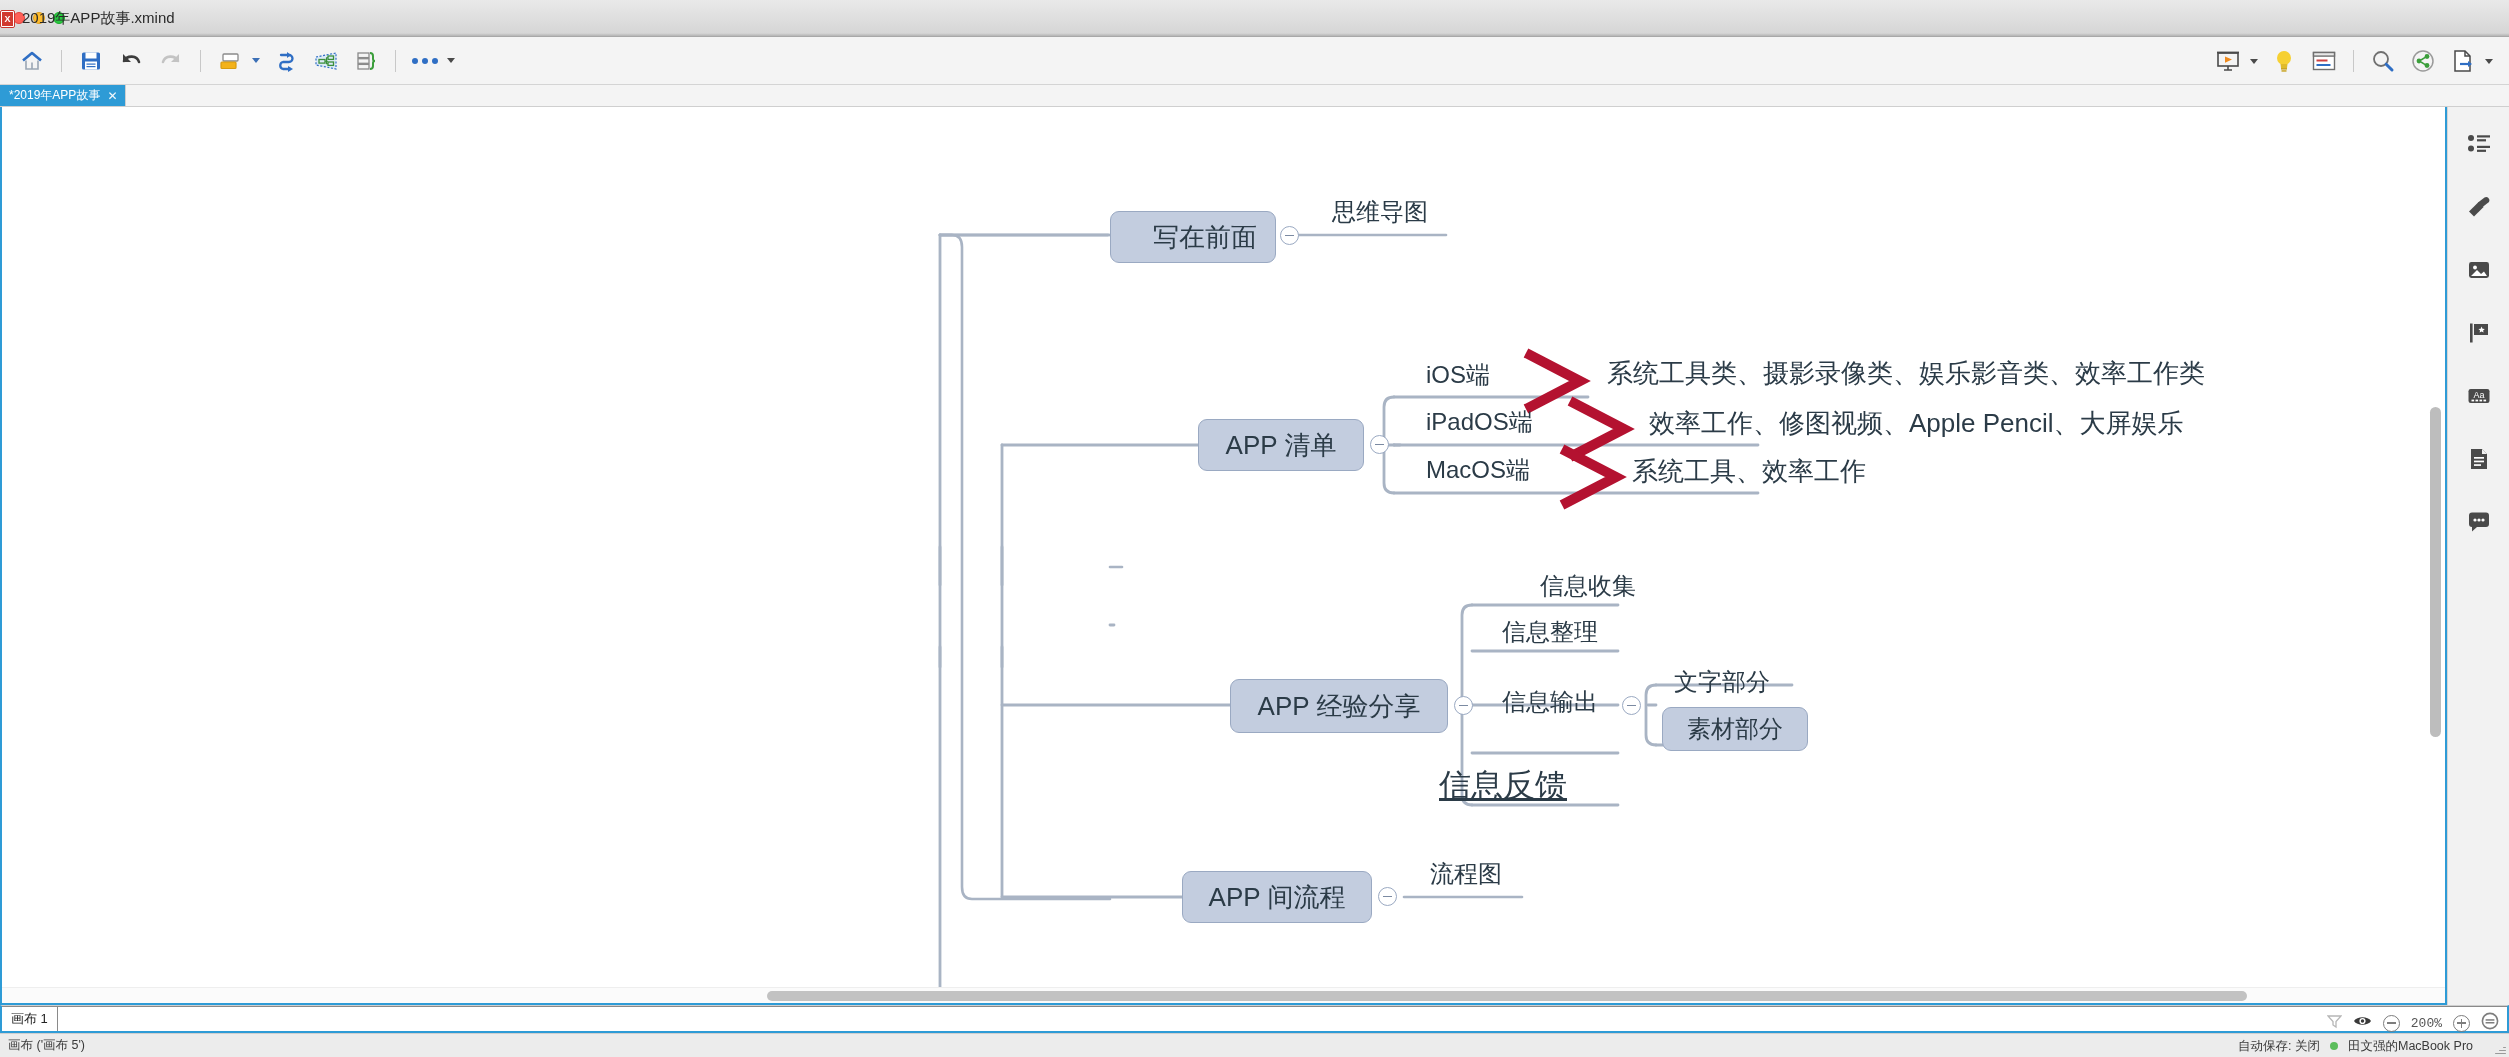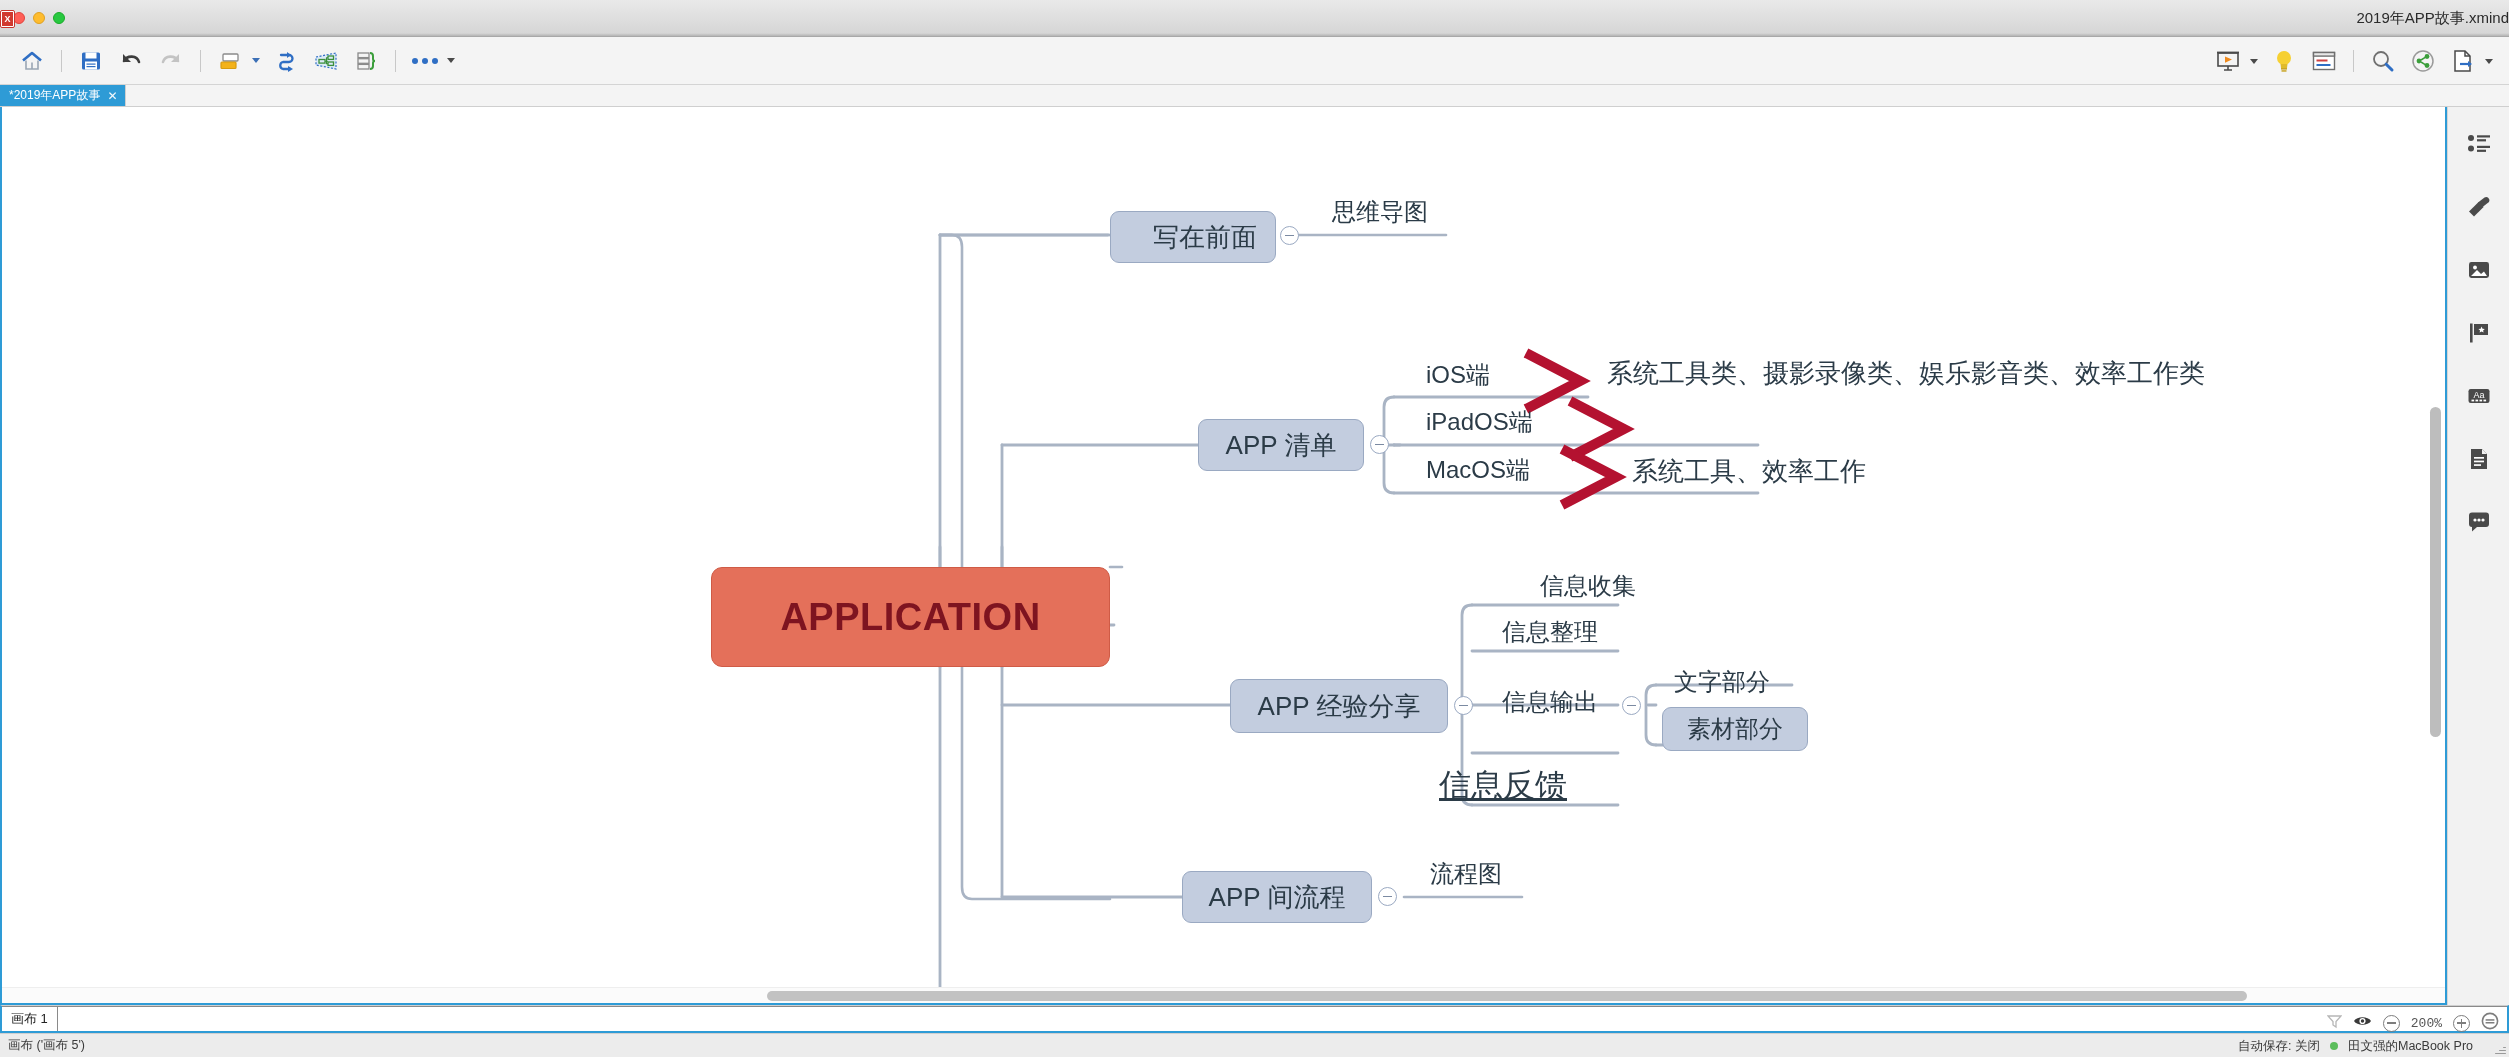--- a/index.html
+++ b/index.html
@@ -17,21 +17,21 @@
     border-bottom: 1px solid #a8a8a8;
     position: relative; display: flex; align-items: center;
   }
   .traffic { display: flex; gap: 8px; padding-left: 13px; align-items: center; }
   .light { width: 12px; height: 12px; border-radius: 50%; display: block; }
   .light.red { background: #ff5f57; border: 1px solid #e0443e; }
   .light.yellow { background: #febc2e; border: 1px solid #dea123; }
   .light.green { background: #28c840; border: 1px solid #1aab29; }
   .title-center {
     position: absolute; left: 0; right: 0; top: 0; height: 37px;
-    display: flex; align-items: center; justify-content: space-between; gap: 7px;
+    display: flex; align-items: center; justify-content: flex-start; gap: 7px;
     font-size: 15px; color: #2b2b2b; pointer-events: none;
   }
   .xmind-file-icon {
     width: 15px; height: 18px; background: #fff; border: 1px solid #c9362f;
     border-radius: 2px; position: relative; display: inline-block;
   }
   .xmind-file-icon::before {
     content: ""; position: absolute; left: 1px; right: 1px; top: 1px; bottom: 1px;
     background: #d0392f;
   }
@@ -421,23 +421,20 @@
         <svg class="red-chev" style="left:1516px; top:240px;" width="90" height="70" viewBox="0 0 90 70">
           <path d="M8 6 L62 34 L8 62" fill="none" stroke="#b41230" stroke-width="10" stroke-linecap="butt" stroke-linejoin="miter"></path>
         </svg>
         <svg class="red-chev" style="left:1560px; top:288px;" width="90" height="70" viewBox="0 0 90 70">
           <path d="M8 6 L62 34 L8 62" fill="none" stroke="#b41230" stroke-width="10" stroke-linecap="butt" stroke-linejoin="miter"></path>
         </svg>
         <svg class="red-chev" style="left:1552px; top:336px;" width="90" height="70" viewBox="0 0 90 70">
           <path d="M8 6 L62 34 L8 62" fill="none" stroke="#b41230" stroke-width="10" stroke-linecap="butt" stroke-linejoin="miter"></path>
         </svg>
 
-        <div class="node root" style="left:709px; top:460px; width:399px; height:100px; font-size:38px;">
-          <span>APPLICATION</span>
-        </div>
 
         <div class="node boxed" style="left:1108px; top:104px; width:166px; height:52px; font-size:26px;padding-left:24px;">
           <span>写在前面</span>
         </div>
         <div class="collapse" style="left:1278px; top:119px;">
             <span></span>
           </div>
         <div class="node plain" style="left:1330px; top:88px; height:34px; font-size:24px;">
           <span>思维导图</span>
         </div>
@@ -454,20 +451,23 @@
         </div>
         <div class="node plain" style="left:1424px; top:298px; height:34px; font-size:24px;">
           <span>iPadOS端</span>
         </div>
         <div class="node plain" style="left:1424px; top:346px; height:34px; font-size:24px;">
           <span>MacOS端</span>
         </div>
 
         <div class="node plain" style="left:1605px; top:248px; height:36px; font-size:26px;">
           <span>系统工具类、摄影录像类、娱乐影音类、效率工作类</span>
+        </div>
+        <div class="node plain" style="left:1647px; top:298px; height:36px; font-size:26px;">
+          <span>效率工作、修图视频、Apple Pencil、大屏娱乐</span>
         </div>
         <div class="node plain" style="left:1630px; top:346px; height:36px; font-size:26px;">
           <span>系统工具、效率工作</span>
         </div>
 
         <div class="node boxed" style="left:1228px; top:572px; width:218px; height:54px; font-size:26px;">
           <span>APP 经验分享</span>
         </div>
         <div class="collapse" style="left:1452px; top:589px;">
             <span></span>

